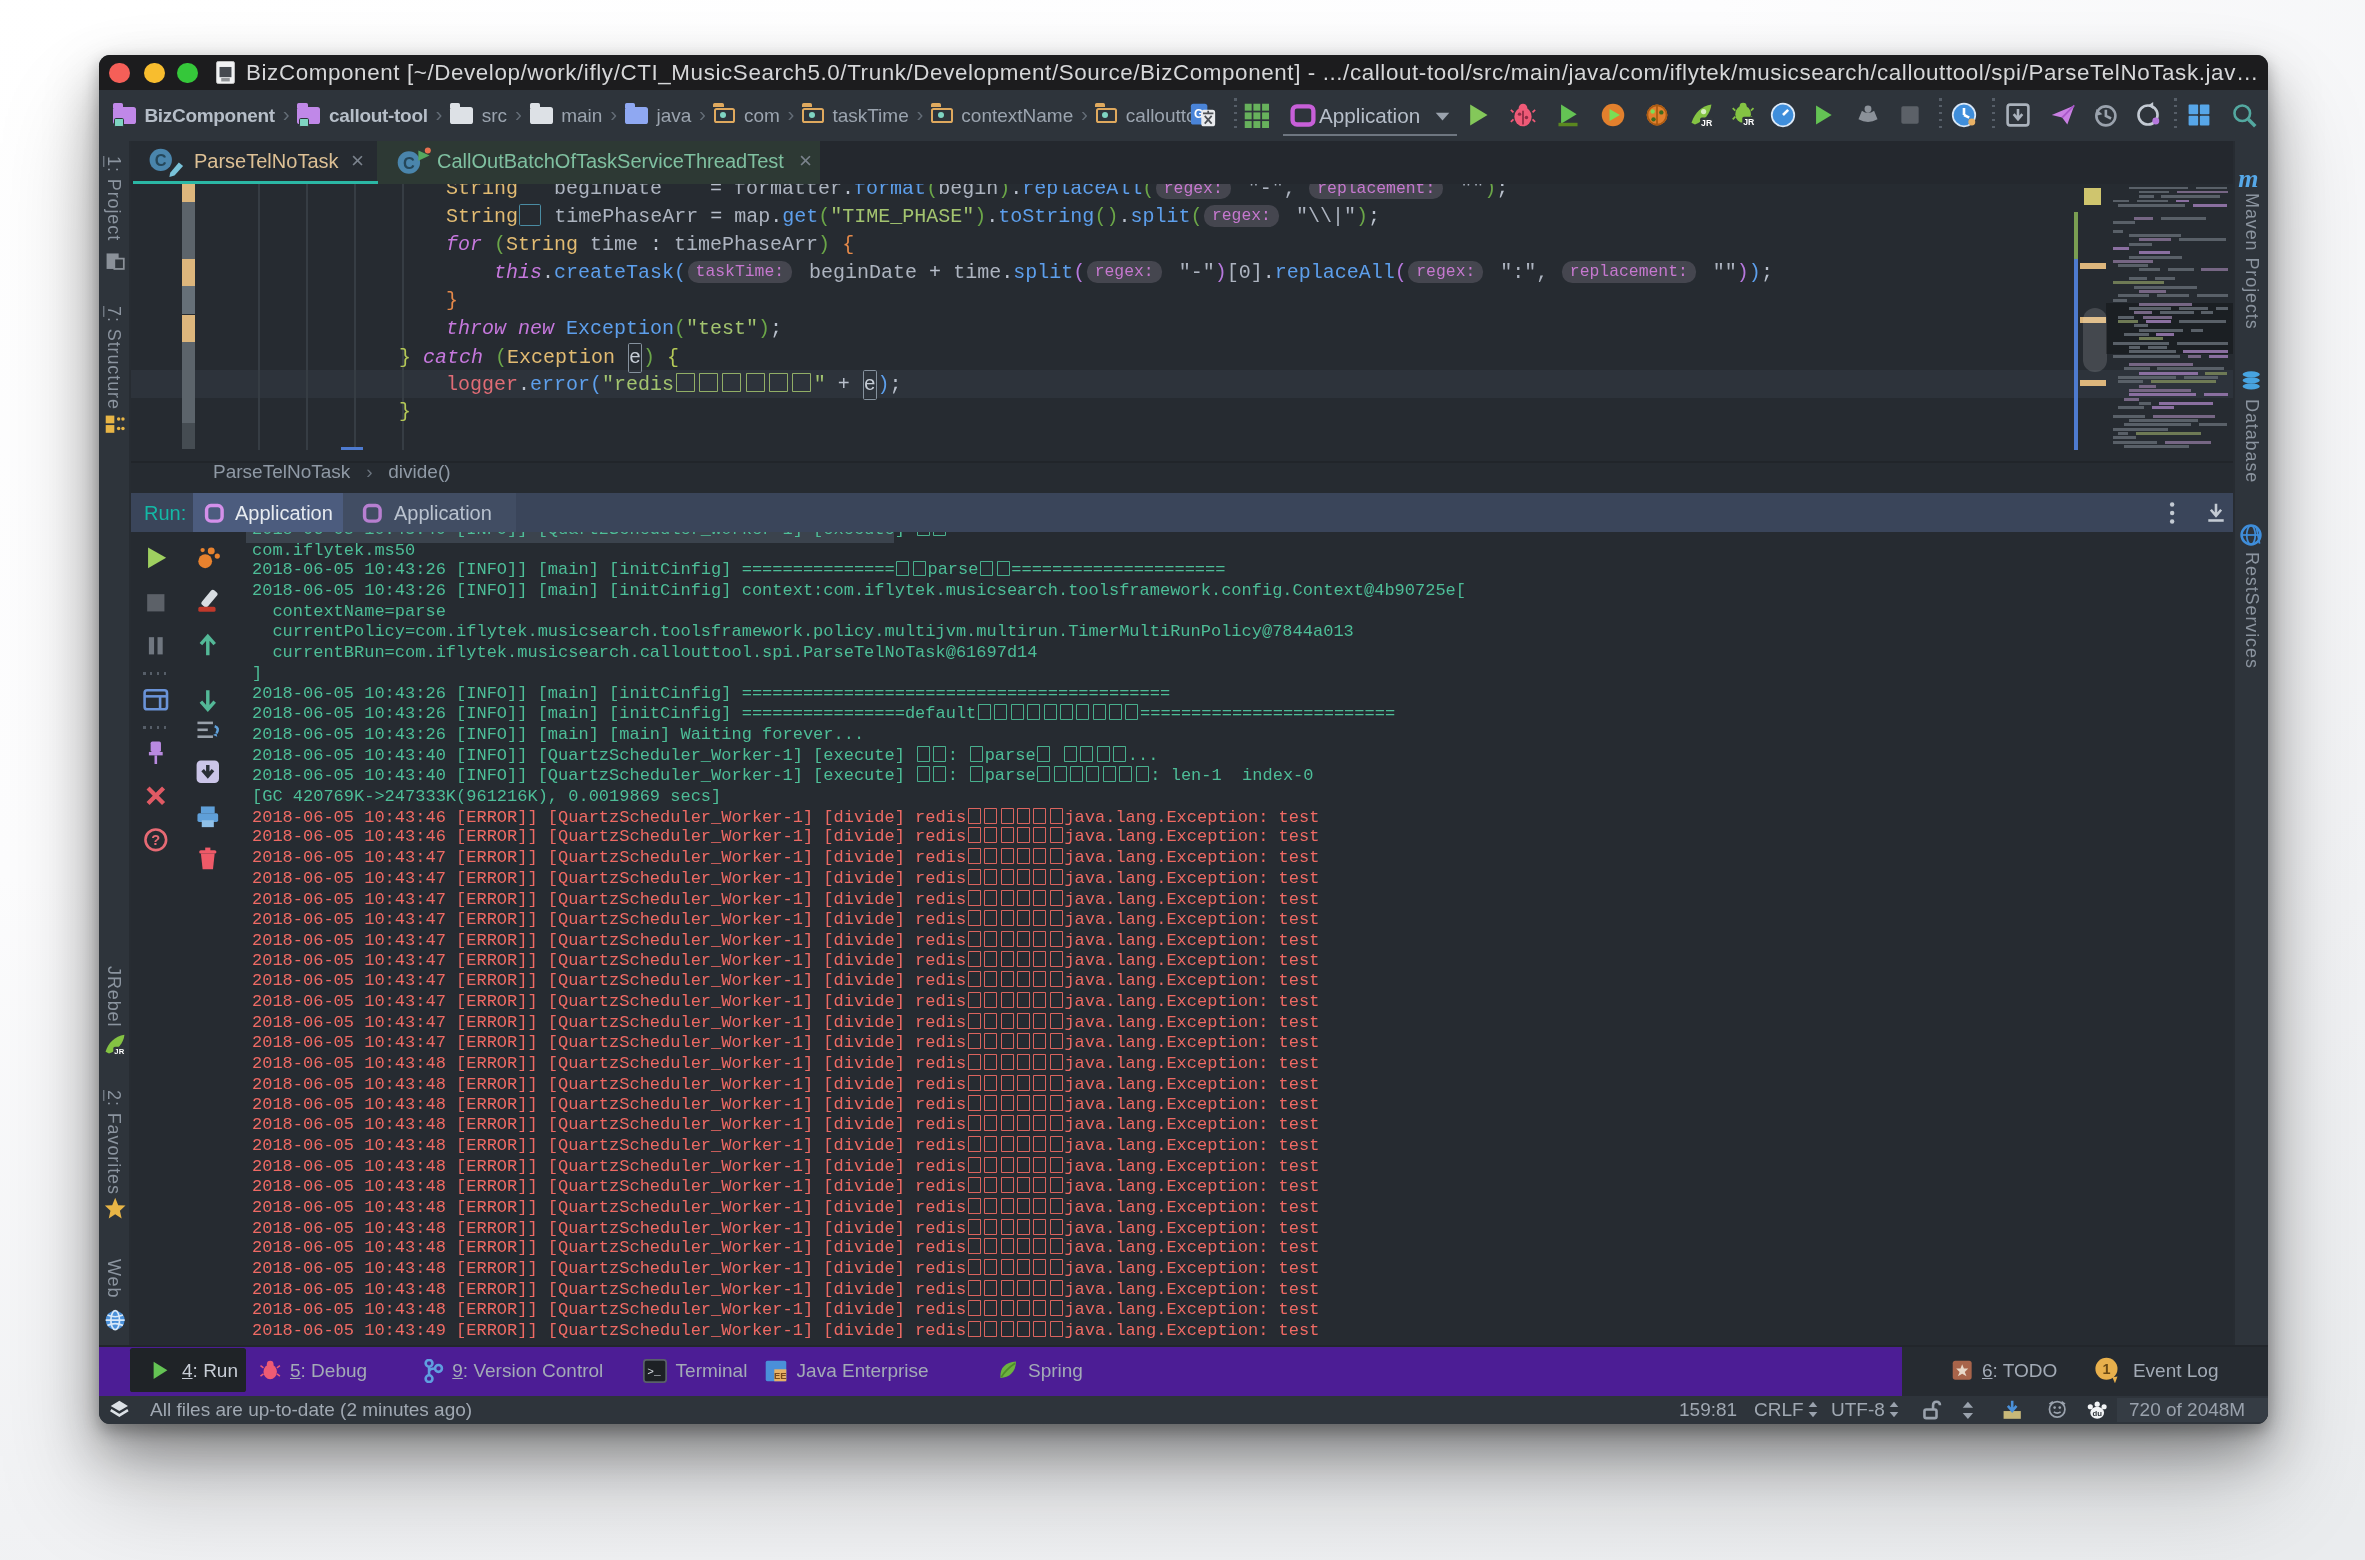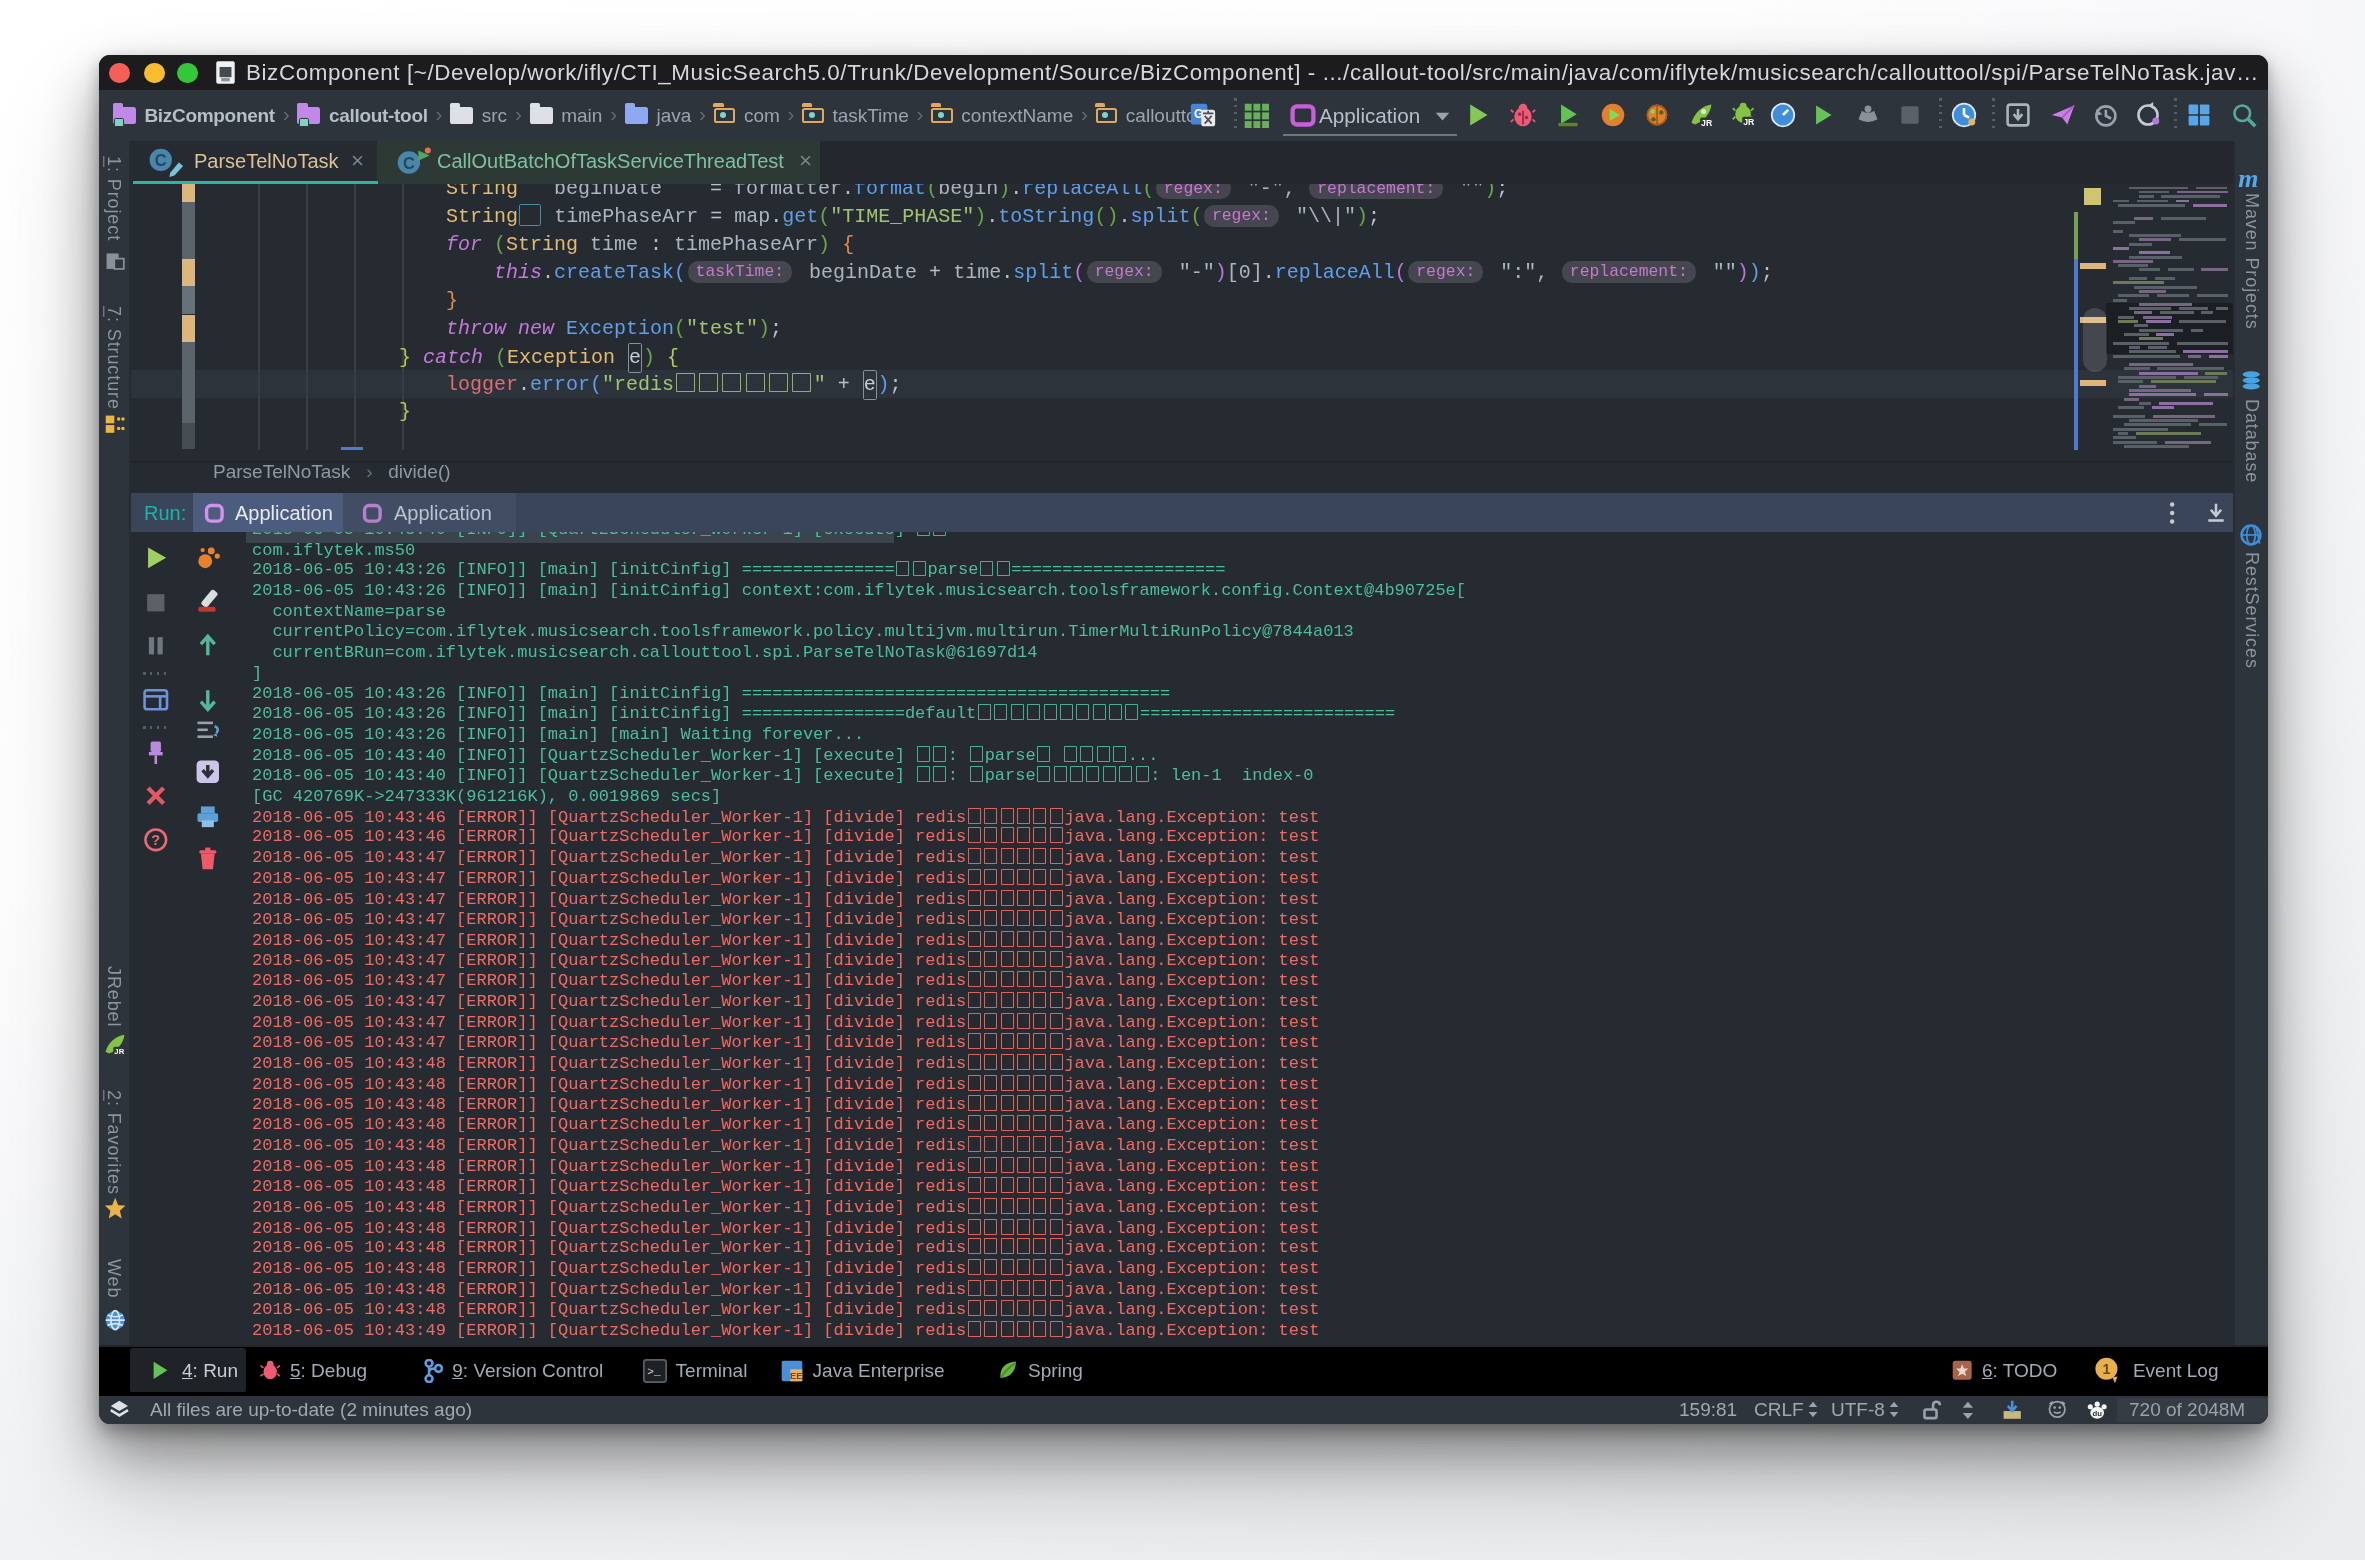--- a/index.html
+++ b/index.html
@@ -503,21 +503,21 @@
 <div class="con" style="left:121px;top:625px;color:#ef6a64;">2018-06-05 10:43:48 [ERROR]] [QuartzScheduler_Worker-1] [divide] redis<span class="ck"></span><span class="ck"></span><span class="ck"></span><span class="ck"></span><span class="ck"></span><span class="ck"></span>java.lang.Exception: test</div>
 <div class="con" style="left:121px;top:645px;color:#ef6a64;">2018-06-05 10:43:48 [ERROR]] [QuartzScheduler_Worker-1] [divide] redis<span class="ck"></span><span class="ck"></span><span class="ck"></span><span class="ck"></span><span class="ck"></span><span class="ck"></span>java.lang.Exception: test</div>
 <div class="con" style="left:121px;top:666px;color:#ef6a64;">2018-06-05 10:43:48 [ERROR]] [QuartzScheduler_Worker-1] [divide] redis<span class="ck"></span><span class="ck"></span><span class="ck"></span><span class="ck"></span><span class="ck"></span><span class="ck"></span>java.lang.Exception: test</div>
 <div class="con" style="left:121px;top:687px;color:#ef6a64;">2018-06-05 10:43:48 [ERROR]] [QuartzScheduler_Worker-1] [divide] redis<span class="ck"></span><span class="ck"></span><span class="ck"></span><span class="ck"></span><span class="ck"></span><span class="ck"></span>java.lang.Exception: test</div>
 <div class="con" style="left:121px;top:706px;color:#ef6a64;">2018-06-05 10:43:48 [ERROR]] [QuartzScheduler_Worker-1] [divide] redis<span class="ck"></span><span class="ck"></span><span class="ck"></span><span class="ck"></span><span class="ck"></span><span class="ck"></span>java.lang.Exception: test</div>
 <div class="con" style="left:121px;top:727px;color:#ef6a64;">2018-06-05 10:43:48 [ERROR]] [QuartzScheduler_Worker-1] [divide] redis<span class="ck"></span><span class="ck"></span><span class="ck"></span><span class="ck"></span><span class="ck"></span><span class="ck"></span>java.lang.Exception: test</div>
 <div class="con" style="left:121px;top:748px;color:#ef6a64;">2018-06-05 10:43:48 [ERROR]] [QuartzScheduler_Worker-1] [divide] redis<span class="ck"></span><span class="ck"></span><span class="ck"></span><span class="ck"></span><span class="ck"></span><span class="ck"></span>java.lang.Exception: test</div>
 <div class="con" style="left:121px;top:768px;color:#ef6a64;">2018-06-05 10:43:48 [ERROR]] [QuartzScheduler_Worker-1] [divide] redis<span class="ck"></span><span class="ck"></span><span class="ck"></span><span class="ck"></span><span class="ck"></span><span class="ck"></span>java.lang.Exception: test</div>
 <div class="con" style="left:121px;top:789px;color:#ef6a64;">2018-06-05 10:43:49 [ERROR]] [QuartzScheduler_Worker-1] [divide] redis<span class="ck"></span><span class="ck"></span><span class="ck"></span><span class="ck"></span><span class="ck"></span><span class="ck"></span>java.lang.Exception: test</div>
 </div>
-<div class="abs" style="left:0;top:1290px;width:2169px;height:51px;background:#000000;">
+<div class="abs" style="left:0;top:1290px;width:1803px;height:51px;background:#4c1d95;">
 <div class="abs" style="left:0;top:0;width:2169px;height:1.7px;background:#22262b;"></div>
 <div class="abs" style="left:31px;top:3.4px;width:116px;height:44px;background:#1f2327;border-radius:2.6px;"></div>
 <div class="bitem" style="left:52px;">
         <svg width="19" height="20.7" viewBox="0 0 22 24" style="margin-right:12px">
           <path d="M3 2 L19 12 L3 22 Z" fill="#64c354"></path>
         </svg>
         <span style="color:#c7cdd6"><span class="u">4</span>: Run</span>
       </div>
 <div class="bitem" style="left:160px;">
         <svg width="22.4" height="22.4" viewBox="0 0 30 30" style="margin-right:8.6px">
@@ -539,21 +539,21 @@
         </svg>
         <span><span class="u">9</span>: Version Control</span>
       </div>
 <div class="bitem" style="left:544px;">
         <svg width="24" height="24" viewBox="0 0 28 28" style="margin-right:8.6px;font-size:22px">
           <rect x="1" y="1" width="26" height="26" rx="3" fill="#1d2125" stroke="#596069" stroke-width="2"></rect>
           <text x="5" y="19" font-size="13" fill="#d5dae0" font-family="Liberation Mono">&gt;_</text>
         </svg>
         <span>Terminal</span>
       </div>
-<div class="bitem" style="left:681px;justify-content:flex-end;">
+<div class="bitem" style="left:665px;justify-content:flex-end;">
         <svg width="24" height="24" viewBox="0 0 28 28" style="margin-right:8.6px;font-size:22px">
           <rect x="2" y="2" width="24" height="24" rx="2" fill="#4a90d9"></rect>
           <rect x="12" y="12" width="14" height="14" fill="#e8b165"></rect>
           <text x="19" y="23" font-size="11" font-weight="bold" fill="#7a4a1e" text-anchor="middle" font-family="Liberation Sans">EE</text>
         </svg>
         <span>Java Enterprise</span>
       </div>
 <div class="bitem" style="left:898px;">
         <svg width="22.4" height="22.4" viewBox="0 0 26 26" style="margin-right:8.6px">
           <path d="M22 3 C10 4 3 10 4 22 C14 22 22 15 22 3 Z" fill="#6db33f"></path>

